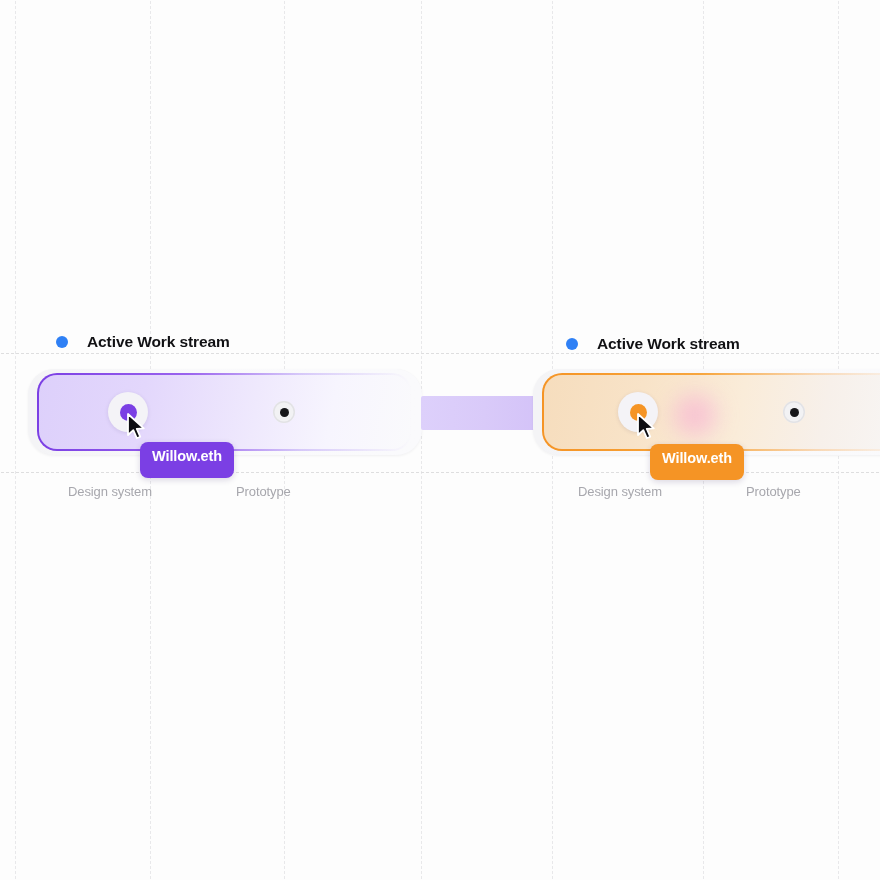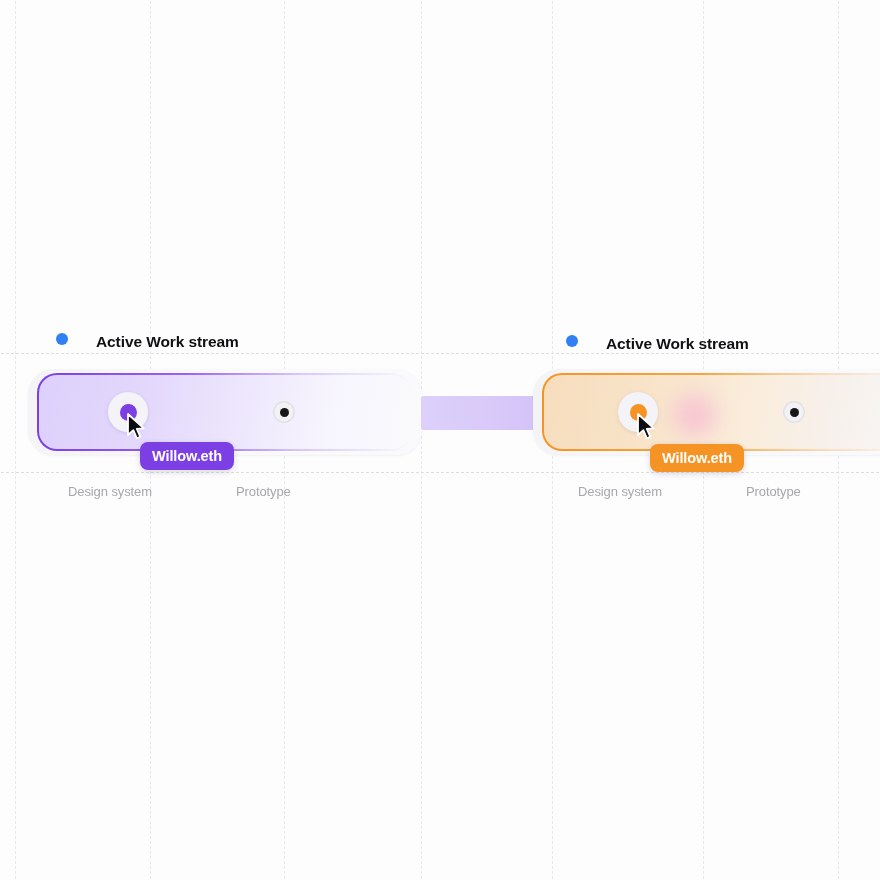--- a/index.html
+++ b/index.html
@@ -39,22 +39,22 @@
   }
 
   
   .stream {
     position: absolute;
   }
 
   .stream-header {
     position: absolute;
     display: flex;
-    align-items: flex-start;
-    gap: 28px;
+    align-items: center;
+    gap: 19px;
     white-space: nowrap;
   }
   .stream-dot {
     width: 12px;
     height: 12px;
     border-radius: 50%;
     flex: 0 0 auto;
   }
   .stream-title {
     font-size: 15.5px;
@@ -162,21 +162,21 @@
   .cursor {
     position: absolute;
     width: 22px;
     height: 28px;
     pointer-events: none;
   }
 
   
   .tag {
     position: absolute;
-    height: 28px;
+    height: 36px;
     line-height: 28px;
     padding: 0 12px;
     border-radius: 8px;
     color: #ffffff;
     font-size: 14.5px;
     font-weight: 700;
     letter-spacing: -0.1px;
     white-space: nowrap;
     box-shadow: 0 2px 6px rgba(40,20,90,0.16);
   }

